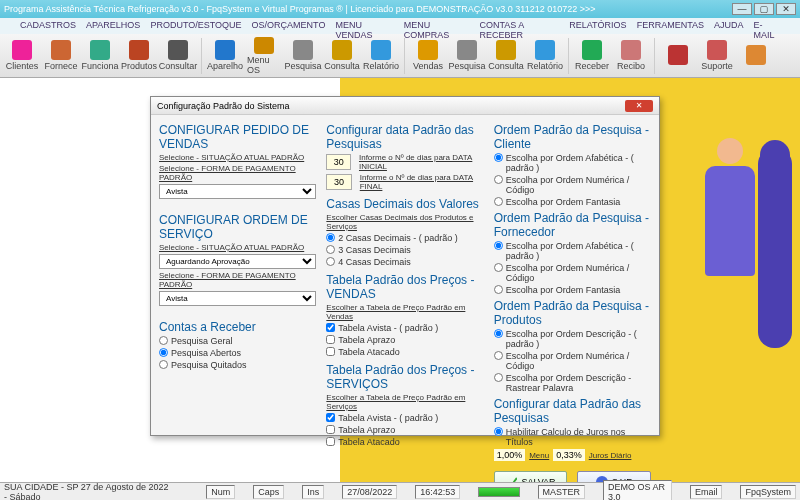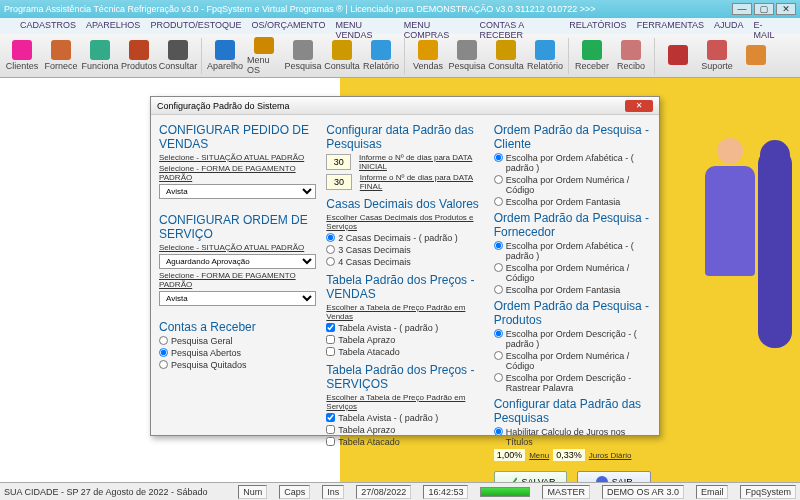--- a/index.html
+++ b/index.html
@@ -36,21 +36,21 @@
 .radio input, .check input { width: 9px; height: 9px; }
 .numbox { width: 28px; height: 16px; border: 1px solid #aaa; background: #fffde0; text-align: center; display: inline-block; line-height: 14px; margin-right: 4px; }
 .row { display: flex; align-items: center; gap: 4px; }
 .btns { display: flex; gap: 10px; margin-top: 8px; }
 .btn { flex: 1; height: 22px; border: 1px solid #8a8; background: linear-gradient(#f8fff8,#d8f0d8); display: flex; align-items: center; justify-content: center; gap: 4px; border-radius: 2px; }
 .btn.exit { border-color: #88a; background: linear-gradient(#f4f8ff,#d8e0f0); }
 .btn .bi { width: 12px; height: 12px; border-radius: 50%; }
 .btn .bi.ok { background: #3a3; clip-path: polygon(10% 50%,40% 80%,90% 10%,100% 25%,40% 100%,0 60%); border-radius:0; }
 .btn .bi.ex { background: #46d; }
 
-.status { position: absolute; left: 0; right: 0; bottom: 0; height: 18px; background: #eee; border-top: 1px solid #aaa; display: flex; align-items: center; padding: 0 4px; font-size: 8px; color: #333; gap: 12px; }
+.status { position: absolute; left: 0; right: 0; bottom: 0; height: 18px; background: #eee; border-top: 1px solid #aaa; display: flex; align-items: center; padding: 0 4px; font-size: 8px; color: #333; gap: 18px; }
 .status .sp { flex: 1; }
 .status .cell { border: 1px inset #ccc; padding: 1px 4px; background: #f8f8f8; }
 .status .prog { width: 50px; height: 10px; background: linear-gradient(#4d4,#2a2); border: 1px solid #888; }
 .yellow { background: #fffde0; padding: 1px 3px; }
 </style>
 </head>
 <body>
 
 <div class="titlebar">
   <span>Programa Assistência Técnica Refrigeração v3.0 - FpqSystem e Virtual Programas ® | Licenciado para  DEMONSTRAÇÃO v3.0 311212 010722 &gt;&gt;&gt;</span>

